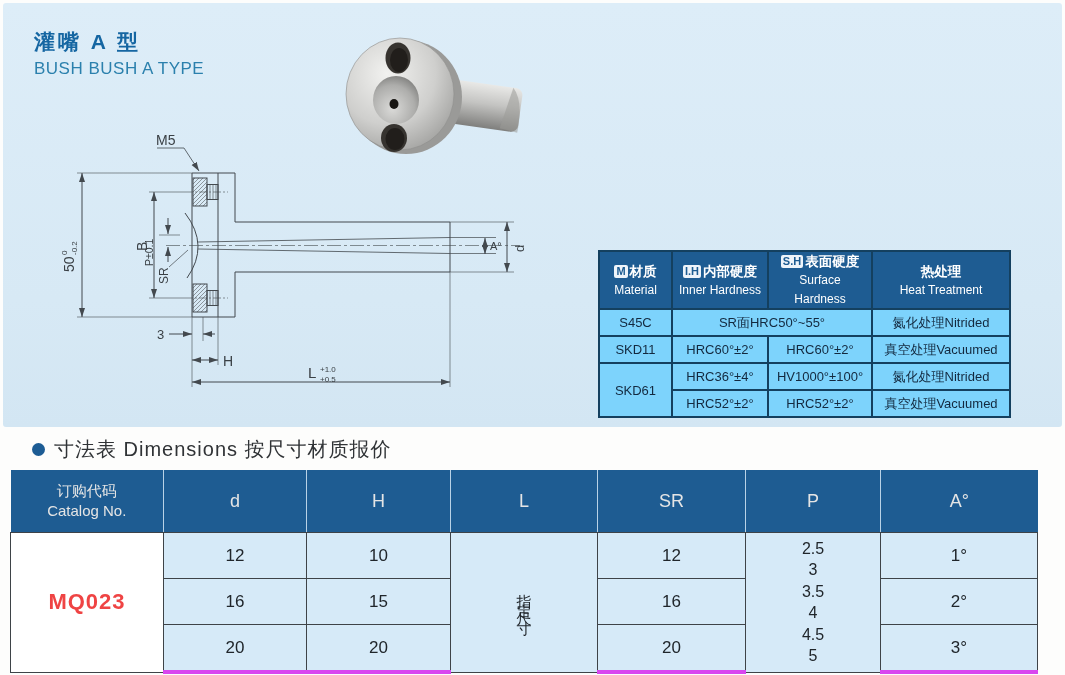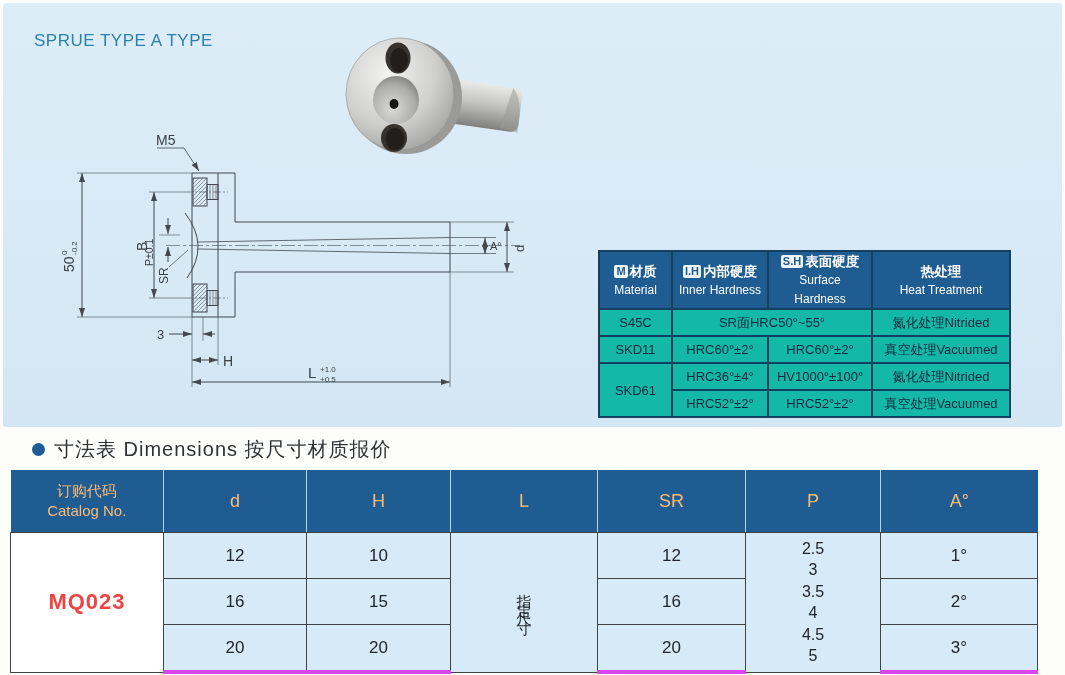--- a/index.html
+++ b/index.html
@@ -27,36 +27,36 @@
   .mat-table th{
     background:#1e5c92;color:#ffffff;font-weight:normal;height:50px;line-height:17px;
   }
   .mat-th-cn{font-size:13.5px;font-weight:bold;}
   .mat-th-en{font-size:12px;}
   .badge{
     display:inline-block;background:#eef4fa;color:#1d5c92;font-weight:bold;
     font-size:11px;line-height:13px;padding:0 2px;border-radius:2px;margin-right:2px;
     vertical-align:1px;
   }
-  .mat-table td{background:#14b8a6;font-size:13px;color:#13293f;height:25px;}
+  .mat-table td{background:#7dd3fc;font-size:13px;color:#13293f;height:25px;}
   .mat-heat{font-size:12.5px;}
 
   
   .section-header{
     position:absolute;left:32px;top:436px;display:flex;align-items:center;
     font-size:20px;color:#303336;letter-spacing:1px;
   }
   .bullet{width:13px;height:13px;border-radius:50%;background:#1d5c94;margin-right:9px;flex:0 0 auto;}
 
   
   .dim-table{
     position:absolute;left:10px;top:470px;border-collapse:collapse;table-layout:fixed;
   }
   .dim-table th{
-    background:#1e5c92;color:#fdba74;height:60px;font-weight:normal;
+    background:#1e5c92;color:#e5e5e5;height:60px;font-weight:normal;
     border-right:1px solid #b9d2e6;border-bottom:1px solid #3e4348;
   }
   .dim-table th:last-child{border-right:none;}
   .th-letter{font-size:18px;}
   .th-two-line{font-size:15px;line-height:20px;}
   .dim-table td{
     border:1px solid #3e4348;background:#d6eaf8;text-align:center;
     font-size:17px;color:#20262b;height:43px;
   }
   .dim-table tr:last-child td{border-bottom:4px solid #d946ef;}
@@ -70,21 +70,22 @@
   .p-line{line-height:21.4px;font-size:16px;}
 
   svg text{fill:#3a4045;}
 </style>
 </head>
 <body>
 
 <div class="panel"></div>
 
 <div class="title-block">
-  <div class="title-en">SPRUE TYPE A TYPE</div>
+  <div class="title-cn">灌嘴 A 型</div>
+  <div class="title-en">BUSH BUSH A TYPE</div>
 </div>
 
 <svg style="position:absolute;left:343px;top:20px;" width="200" height="145" viewBox="0 0 200 145">
   <defs>
     <radialGradient id="faceG" cx="38%" cy="32%" r="75%">
       <stop offset="0%" stop-color="#f2f2f0"></stop>
       <stop offset="60%" stop-color="#cfcfcd"></stop>
       <stop offset="100%" stop-color="#a2a2a0"></stop>
     </radialGradient>
     <radialGradient id="recessG" cx="42%" cy="68%" r="70%">

